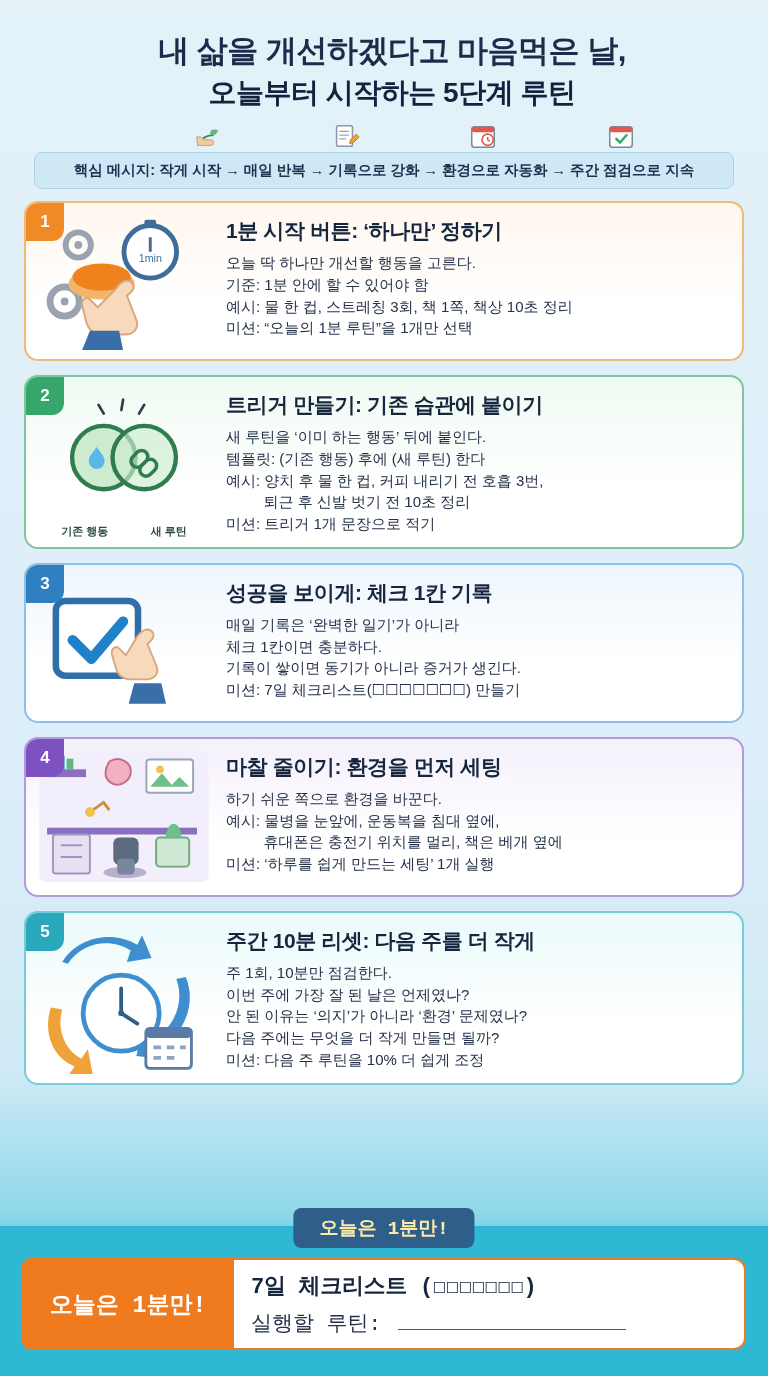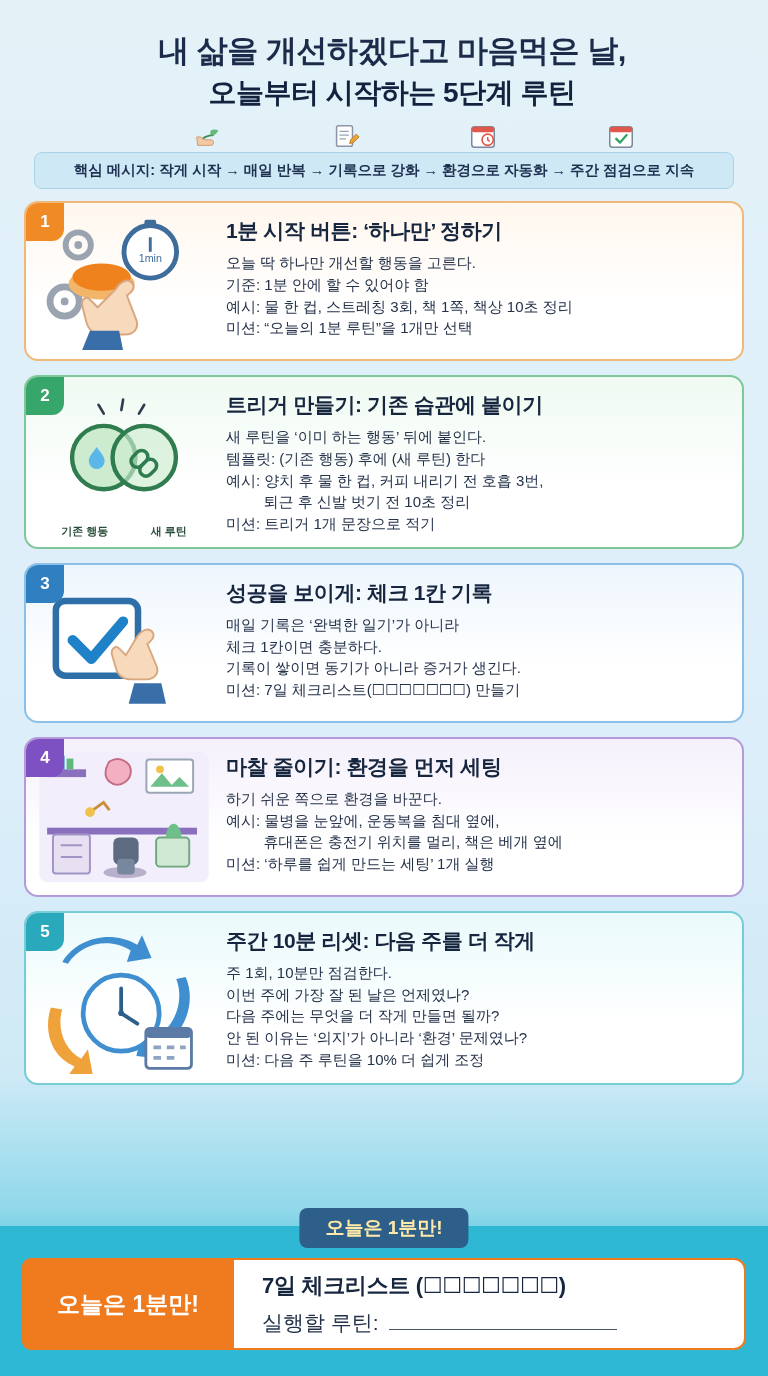--- a/index.html
+++ b/index.html
@@ -133,20 +133,21 @@
     font-size: 11px; font-weight: 700; color: #2a4d3a;
     padding: 0 14px;
   }
 
   
   .footer-band {
     position: absolute;
     left: 0; right: 0; bottom: 0;
     height: 150px;
     background: #2fb8d4;
+    font-family: Liberation Mono, monospace;
   }
   .footer-pill {
     position: absolute;
     top: -18px; left: 50%;
     transform: translateX(-50%);
     background: #2d5f8a;
     color: #ffe9a8;
     font-weight: 800;
     font-size: 19px;
     padding: 7px 26px;
@@ -167,21 +168,21 @@
     flex: 0 0 212px;
     align-self: stretch;
     background: #f07a1e;
     border-radius: 9px 0 0 9px;
     color: #fff;
     font-size: 23px;
     font-weight: 800;
     display: flex; align-items: center; justify-content: center;
     margin: -2px 0 -2px -2px;
   }
-  .footer-right { padding: 8px 28px; flex: 1; }
+  .footer-right { padding: 8px 17px; flex: 1; }
   .footer-title { font-size: 22px; font-weight: 800; color: #17263f; letter-spacing: -0.3px; }
   .footer-sub { margin-top: 8px; font-size: 21px; color: #24324a; }
   .blank-line {
     display: inline-block;
     border-bottom: 1.5px solid #4a5568;
     width: 228px; height: 14px;
     margin-left: 4px;
   }
 </style>
 </head>
@@ -349,22 +350,22 @@
           <circle cx="92" cy="96" r="3" fill="#2d5f8a"></circle>
           <rect x="118" y="112" width="48" height="42" rx="4" fill="#fff" stroke="#5b7ba6" stroke-width="3"></rect>
           <rect x="118" y="112" width="48" height="10" rx="4" fill="#5b7ba6"></rect>
           <path d="M126 132h8M140 132h8M154 132h6M126 143h8M140 143h8" stroke="#8fa4c0" stroke-width="4"></path>
         </svg>
       </div>
       <div class="step-body">
         <div class="step-title">주간 10분 리셋: 다음 주를 더 작게</div>
         <div class="step-line">주 1회, 10분만 점검한다.</div>
         <div class="step-line">이번 주에 가장 잘 된 날은 언제였나?</div>
+        <div class="step-line">안 된 이유는 ‘의지’가 아니라 ‘환경’ 문제였나?</div>
         <div class="step-line">다음 주에는 무엇을 더 작게 만들면 될까?</div>
-        <div class="step-line">안 된 이유는 ‘의지’가 아니라 ‘환경’ 문제였나?</div>
         <div class="step-line">미션: 다음 주 루틴을 10% 더 쉽게 조정</div>
       </div>
     </div>
 
   </div>
 
   <div class="footer-band">
     <div class="footer-pill">오늘은 1분만!</div>
     <div class="footer-card">
       <div class="footer-tag">오늘은 1분만!</div>

